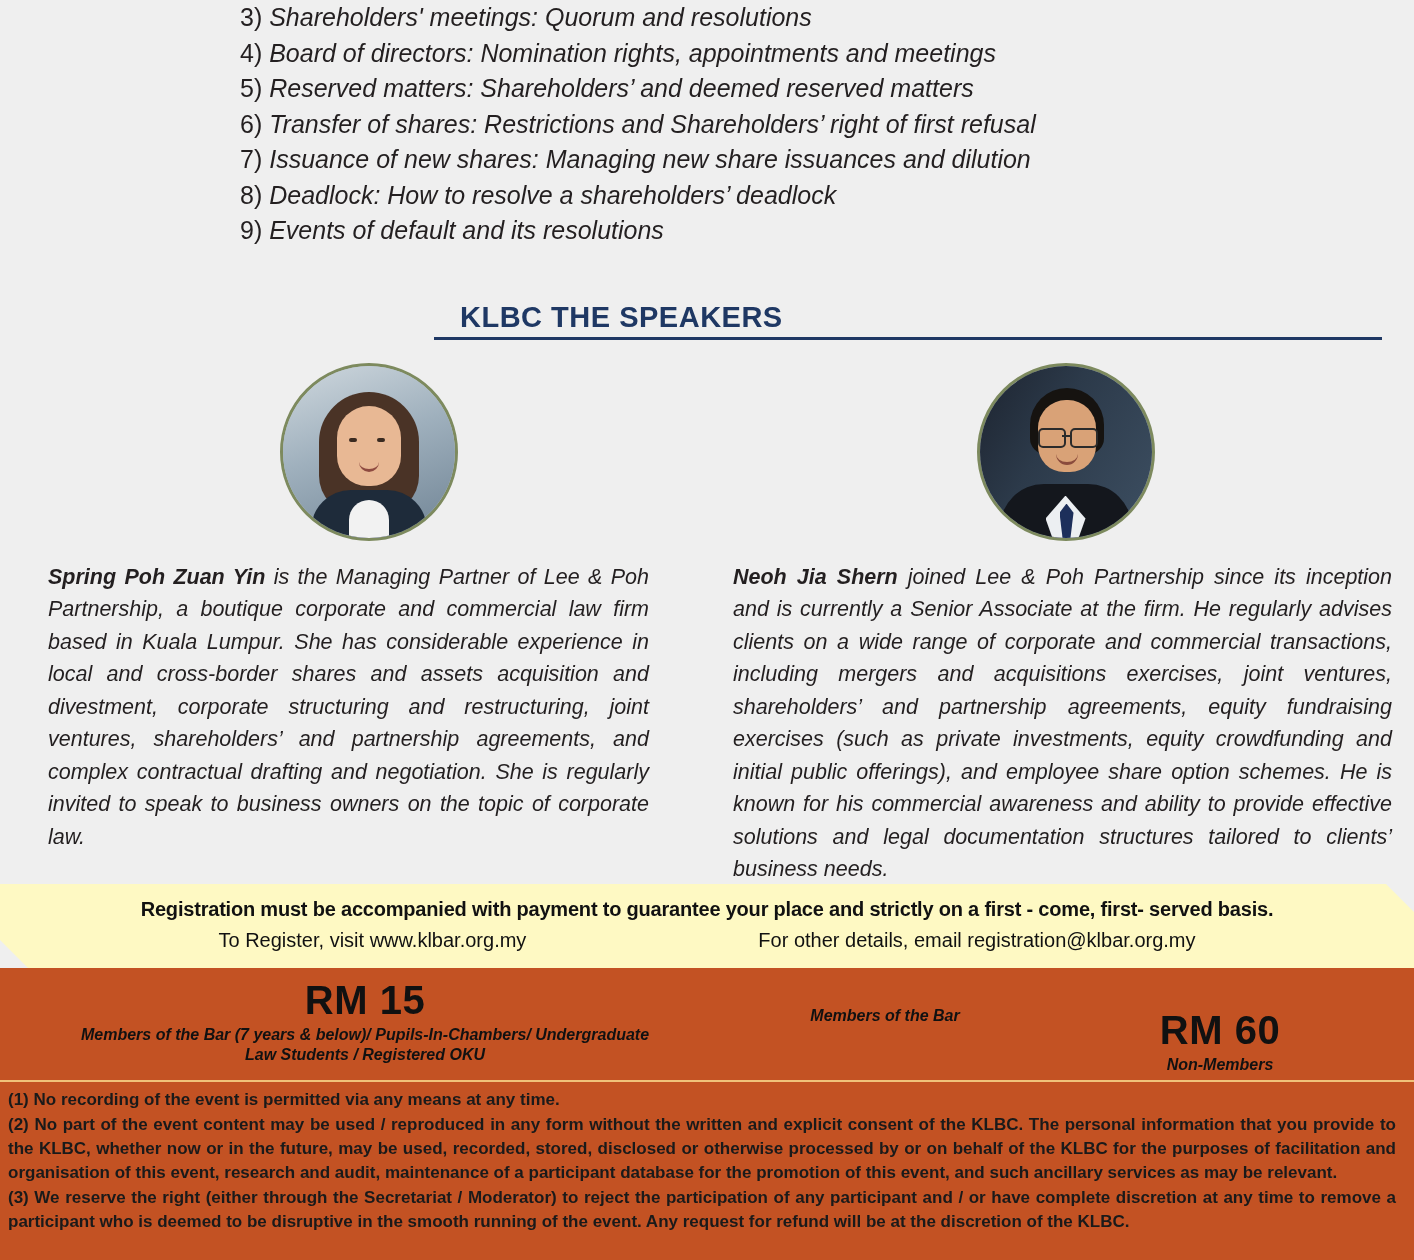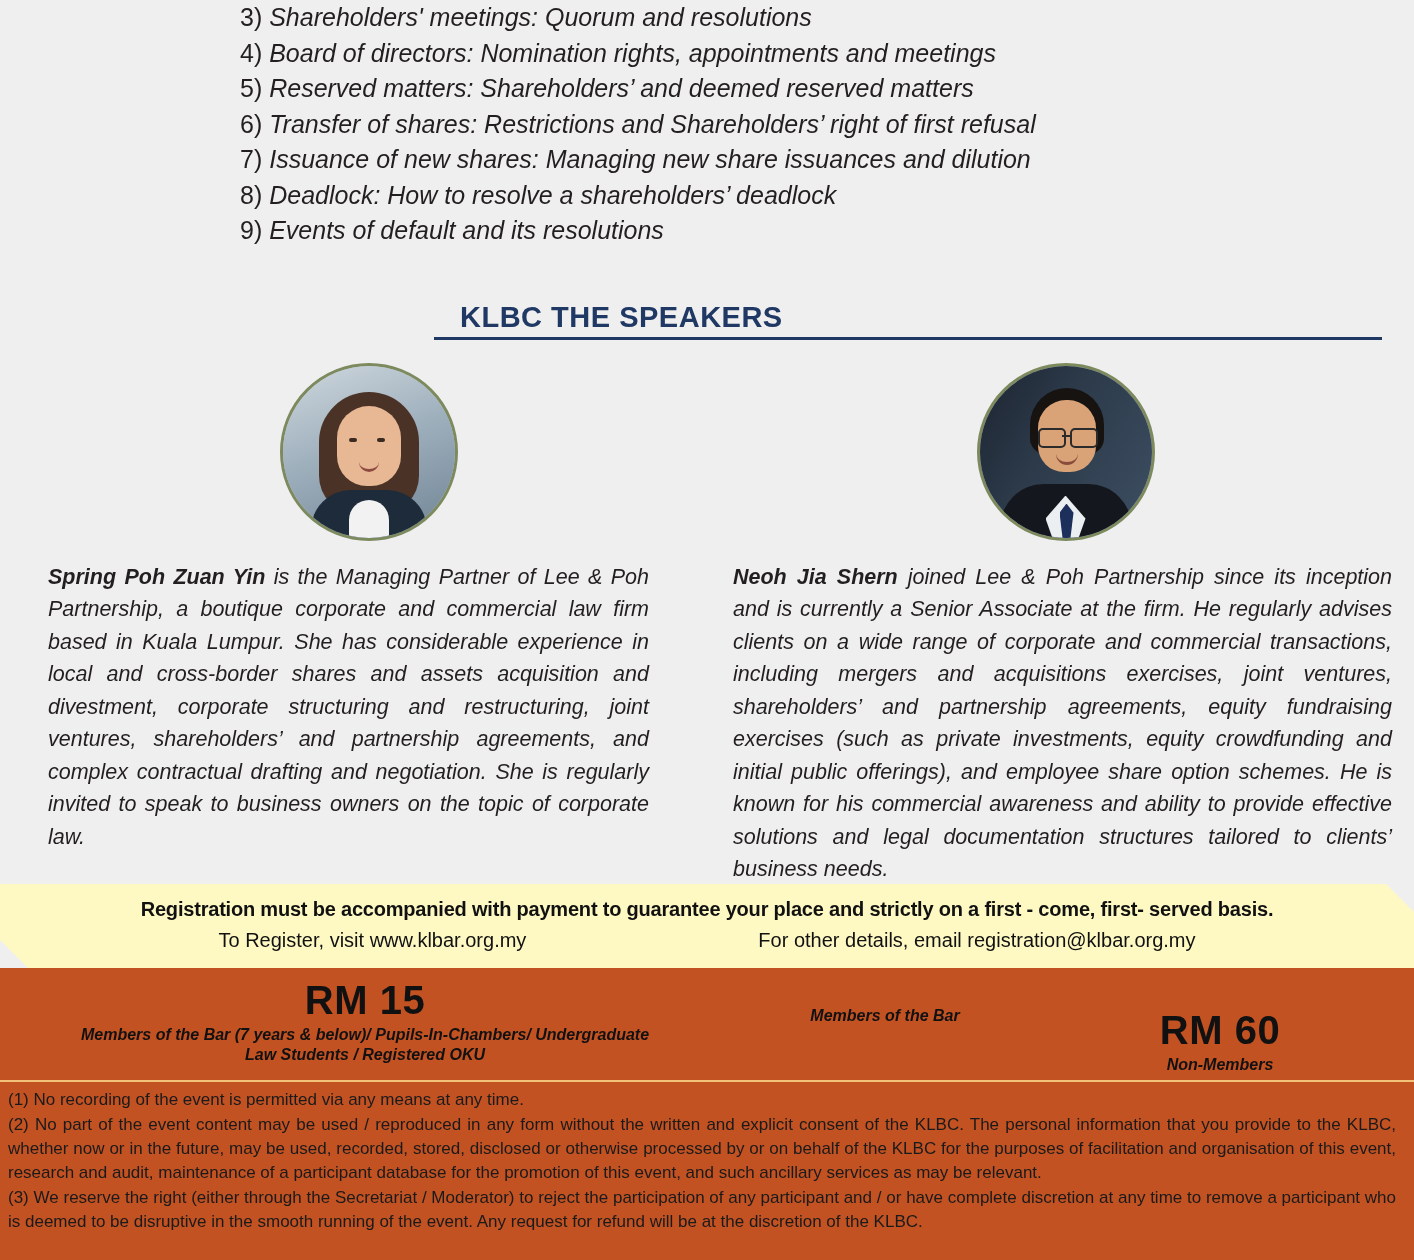--- a/index.html
+++ b/index.html
@@ -228,21 +228,21 @@
     background: #c35223;
     border-top: 2px solid #f0c27a;
     color: #1a1a1a;
     padding: 6px 10px 0 8px;
     box-sizing: border-box;
   }
   .terms p {
     margin: 0 8px 1px 0;
     font-size: 17px;
     line-height: 24px;
-    font-weight: normal;
+    font-weight: bold;
     text-align: justify;
   }
 </style>
 </head>
 <body>
 
 <ul class="agenda">
   <li><span class="num">3)</span> <span>Shareholders' meetings: Quorum and resolutions</span></li>
   <li><span class="num">4)</span> <span>Board of directors: Nomination rights, appointments and meetings</span></li>
   <li><span class="num">5)</span> <span>Reserved matters: Shareholders’ and deemed reserved matters</span></li>

